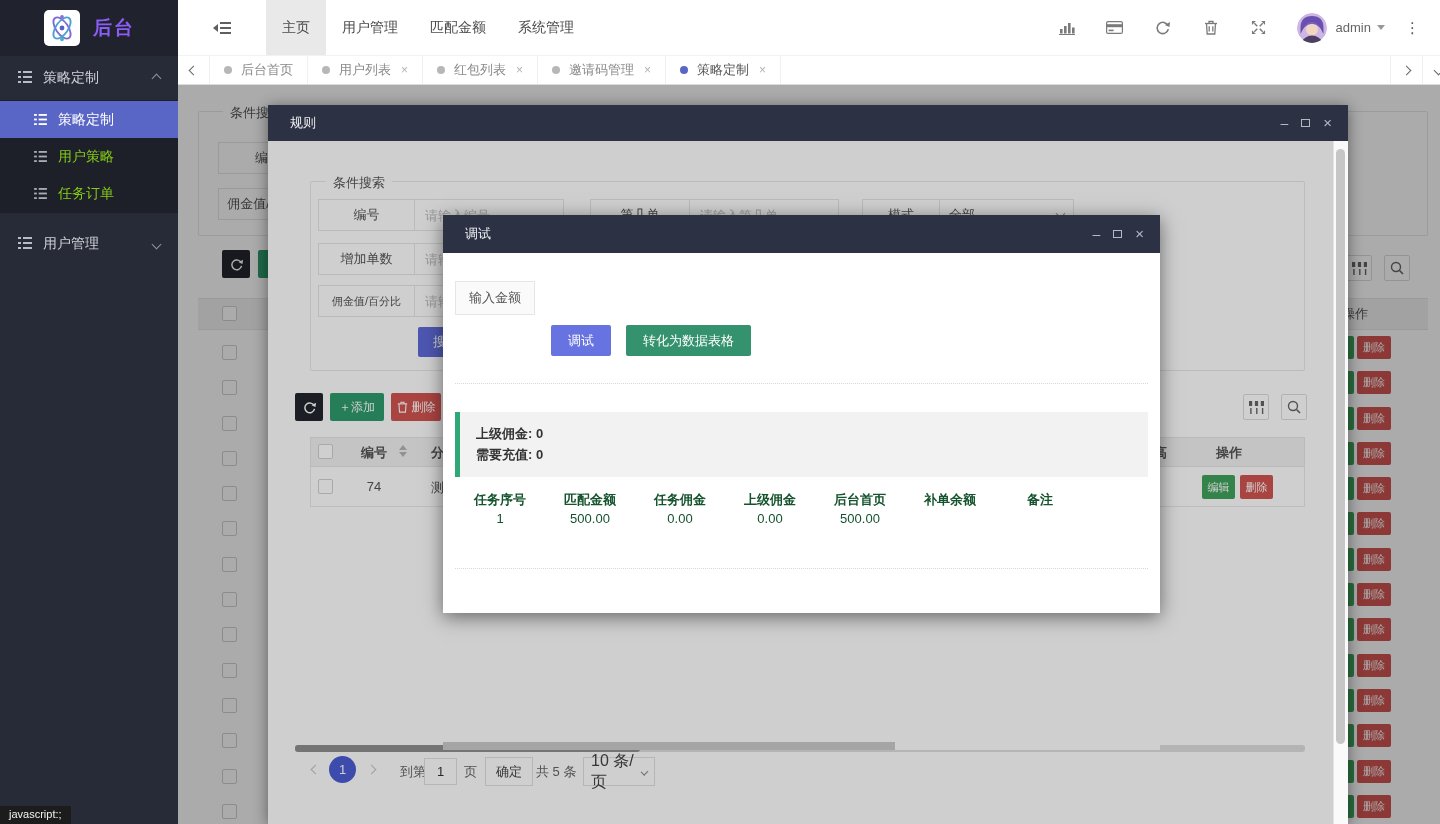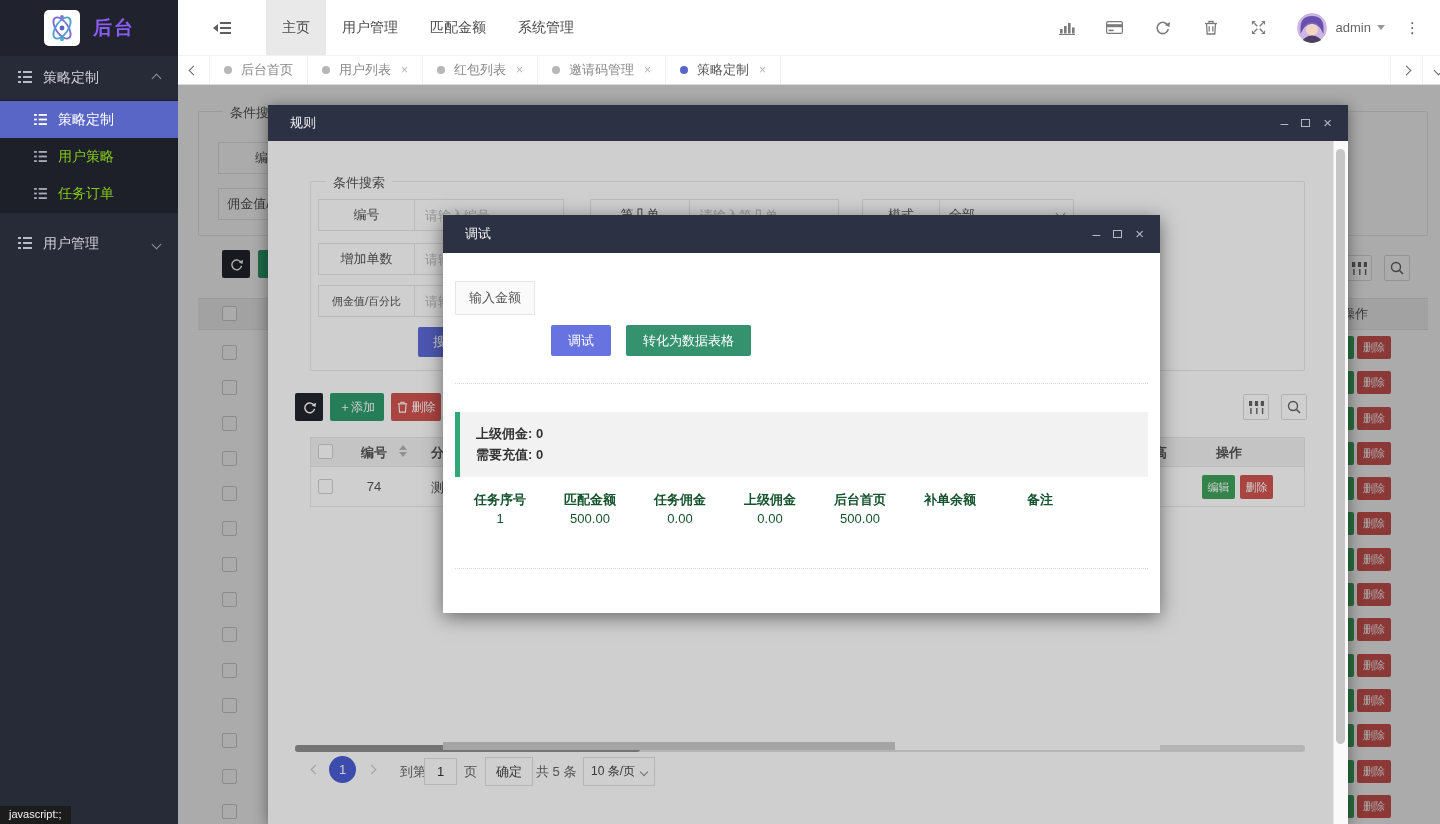--- a/index.html
+++ b/index.html
@@ -507,21 +507,21 @@
 
     <span class="chev left pg-chev abs" style="left:44px;top:661px"></span>
     <div class="pg-num abs" style="left:61px;top:651px">1</div>
     <span class="chev right pg-chev abs" style="left:100px;top:661px"></span>
     <span class="pg-text abs" style="left:132px;top:658px">到第</span>
     <input class="pg-input abs" style="left: 156px; top: 653px;" value="1">
     <span class="pg-text abs" style="left:196px;top:658px">页</span>
     <div class="pg-btn abs" style="left:217px;top:652px">确定</div>
     <span class="pg-text abs" style="left:268px;top:658px">共 5 条</span>
     <div class="pg-btn abs" style="left:315px;top:652px;width:72px;justify-content:space-between;padding:0 7px">
-      <span style="font-size:12px">10 条/页</span>
+      <span style="font-size:16px">10 条/页</span>
         <span class="chev down" style="color:#888;width:6px;height:6px"></span>
     </div>
 
     <div id="overlay2" class="abs"></div>
     <div id="vscroll" class="abs">
         <div class="vthumb"></div>
       </div>
   </div>
 
   <div id="debug-modal" class="abs">

